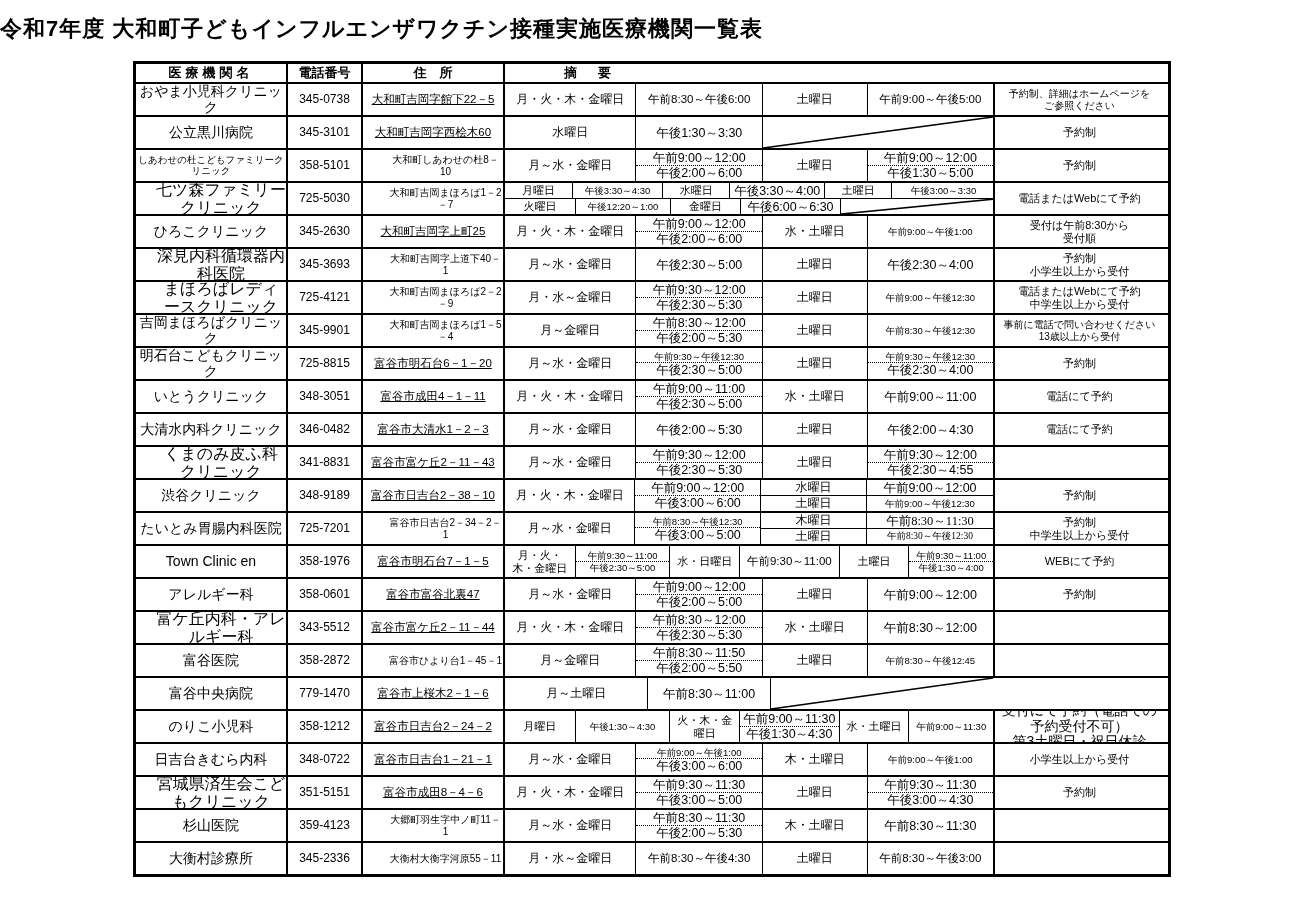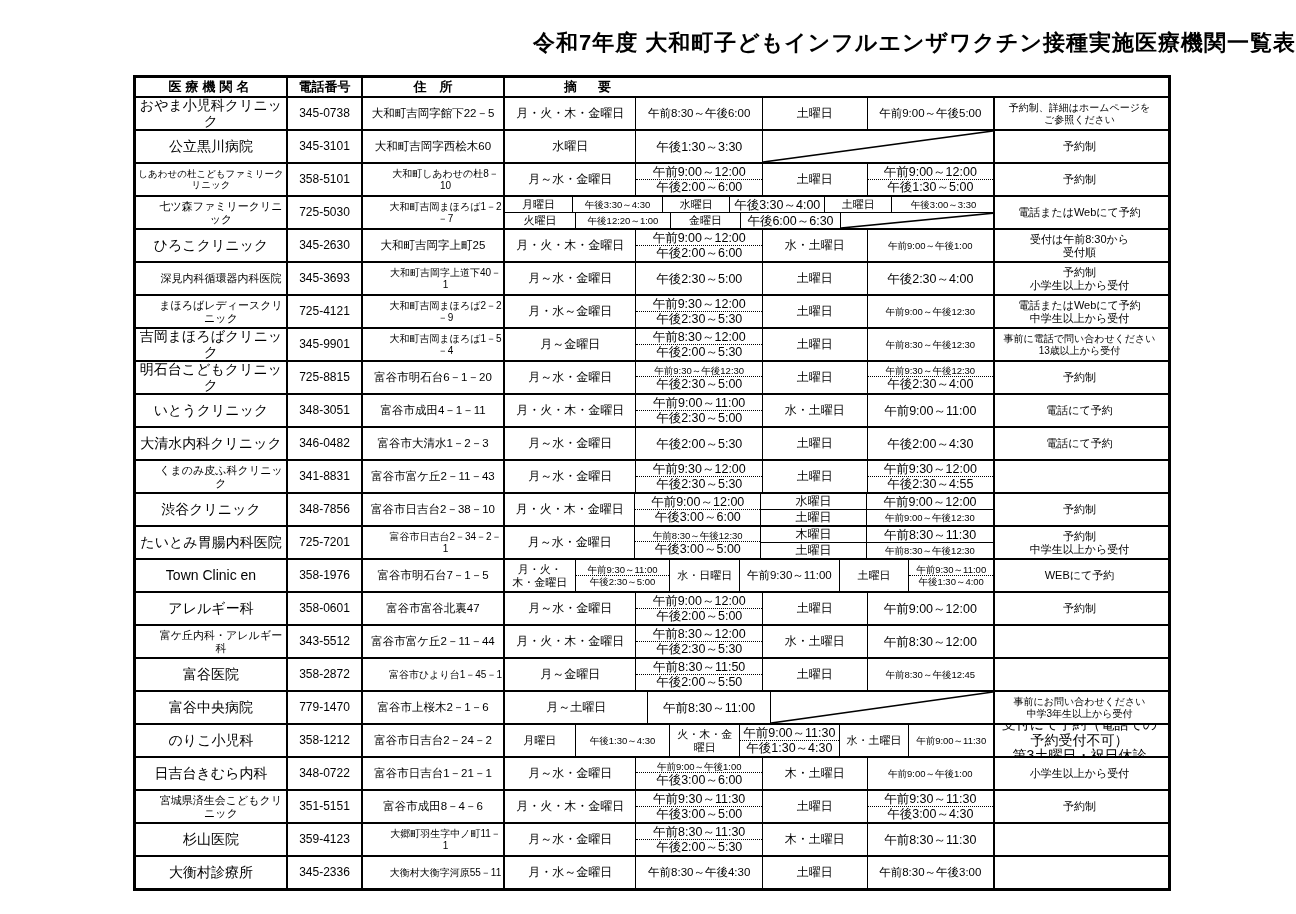--- a/index.html
+++ b/index.html
@@ -1,18 +1,18 @@
 <!DOCTYPE html>
 <html><head>
 <meta charset="utf-8">
 <style>
   html,body{margin:0;padding:0;background:#e8e8e8;}
   .page{position:relative;width:1296px;height:914px;background:#ffffff;margin:0 auto;
         font-family:"Liberation Sans","DejaVu Sans",sans-serif;color:#000;overflow:hidden;}
-  .title{padding-top:28px;text-align:right;font-size:22px;font-weight:bold;letter-spacing:1px;}
+  .title{padding-top:14px;text-align:left;font-size:22px;font-weight:bold;letter-spacing:1px;}
   .tbl{margin:17px 0 0 133px;width:1038px;border:3px solid #000;box-sizing:border-box;}
   .t-row{display:flex;height:31px;}
   .t-row.head{height:18px;font-weight:bold;border-bottom:2px solid #000;}
   .t-row + .t-row{border-top:2px solid #000;}
   .cell{display:flex;align-items:center;justify-content:center;text-align:center;
         box-sizing:border-box;overflow:hidden;line-height:1.12;}
   .t-row > .cell + .cell{border-left:2px solid #000;}
   .c-name{width:150px;}
   .c-phone{width:75px;font-size:12px;}
   .c-addr{width:142px;}
@@ -35,22 +35,22 @@
   .subrow .cell + .cell{border-left:1px solid #000;}
   .day{font-size:12px;}
   .wrapday{font-size:11px;white-space:normal;padding:0 2px;}
   .times{display:flex;flex-direction:column;justify-content:center;width:100%;}
   .tl{width:100%;box-sizing:border-box;padding:0 1px;}
   .tl.dot{border-top:1px dotted #000;}
   .f-lg{font-size:12.5px;line-height:14px;}
   .f-md{font-size:11.5px;line-height:13px;}
   .f-sm{font-size:9.5px;line-height:11px;}
   
-  .n-md{font-size:14px;}.n-sm{font-size:11px;padding-left:20px;}.n-xs{font-size:9.5px;}
-  .a-md{font-size:11.5px;}.a-sm{font-size:10px;padding-left:25px;}
+  .n-md{font-size:14px;}.n-sm{font-size:16px;padding-left:20px;}.n-xs{font-size:9.5px;}
+  .a-md{font-size:11.5px;text-decoration:underline;}.a-sm{font-size:10px;padding-left:25px;}
   .r-md{font-size:11px;}.r-sm{font-size:10px;}.r-xs{font-size:14px;}
   .diagcell{position:relative;padding:0;}
   .diagcell svg{position:absolute;left:0;top:0;width:100%;height:100%;display:block;}
 </style>
 </head>
 <body>
 
 <div class="page">
   <div class="title">令和7年度 大和町子どもインフルエンザワクチン接種実施医療機関一覧表</div>
 
@@ -383,21 +383,21 @@
                 </div>
               </div>
             </div>
           </div>
           <div class="cell c-remark r-md">
             <div></div>
           </div>
         </div>
         <div class="t-row">
           <div class="cell c-name n-md">渋谷クリニック</div>
-          <div class="cell c-phone">348-7856</div>
+          <div class="cell c-phone">348-9189</div>
           <div class="cell c-addr a-md">富谷市日吉台2－38－10</div>
           <div class="cell c-sched">
             <div class="sched-in">
               <div class="cell day" style="width: 131px;">月・火・木・金曜日</div>
               <div class="cell time" style="width: 127px;">
                 <div class="times">
                   <div class="tl f-lg">午前9:00～12:00</div>
                   <div class="tl f-lg dot">午後3:00～6:00</div>
                 </div>
               </div>
@@ -431,21 +431,21 @@
           <div class="cell c-addr a-sm">富谷市日吉台2－34－2－1</div>
           <div class="cell c-sched">
             <div class="sched-in">
               <div class="cell day" style="width: 131px;">月～水・金曜日</div>
               <div class="cell time" style="width: 127px;">
                 <div class="times">
                   <div class="tl f-sm">午前8:30～午後12:30</div>
                   <div class="tl f-lg dot">午後3:00～5:00</div>
                 </div>
               </div>
-              <div class="subcol" style="width: 232px;">
+              <div class="subcol" style="width: 232px; font-family: Liberation Serif, serif;">
                 <div class="subrow">
                   <div class="cell day" style="width: 105px;">木曜日</div>
                   <div class="cell time" style="width: 127px;">
                     <div class="times">
                       <div class="tl f-lg">午前8:30～11:30</div>
                     </div>
                   </div>
                 </div>
                 <div class="subrow">
                   <div class="cell day" style="width: 105px;">土曜日</div>
@@ -580,23 +580,20 @@
                 <div class="times">
                   <div class="tl f-lg">午前8:30～11:00</div>
                 </div>
               </div>
               <div class="cell diagcell" style="width: 232px;">
                 <svg viewBox="0 0 100 100" preserveAspectRatio="none">
                   <line x1="0" y1="100" x2="100" y2="0" stroke="#000" stroke-width="1.6" vector-effect="non-scaling-stroke"></line>
                 </svg>
               </div>
             </div>
-          </div>
-          <div class="cell c-remark r-sm">
-            <div>事前にお問い合わせください<br>中学3年生以上から受付</div>
           </div>
         </div>
         <div class="t-row">
           <div class="cell c-name n-md">のりこ小児科</div>
           <div class="cell c-phone">358-1212</div>
           <div class="cell c-addr a-md">富谷市日吉台2－24－2</div>
           <div class="cell c-sched">
             <div class="sched-in">
               <div class="cell day wrapday" style="width: 70px;">月曜日</div>
               <div class="cell time" style="width: 95px;">

